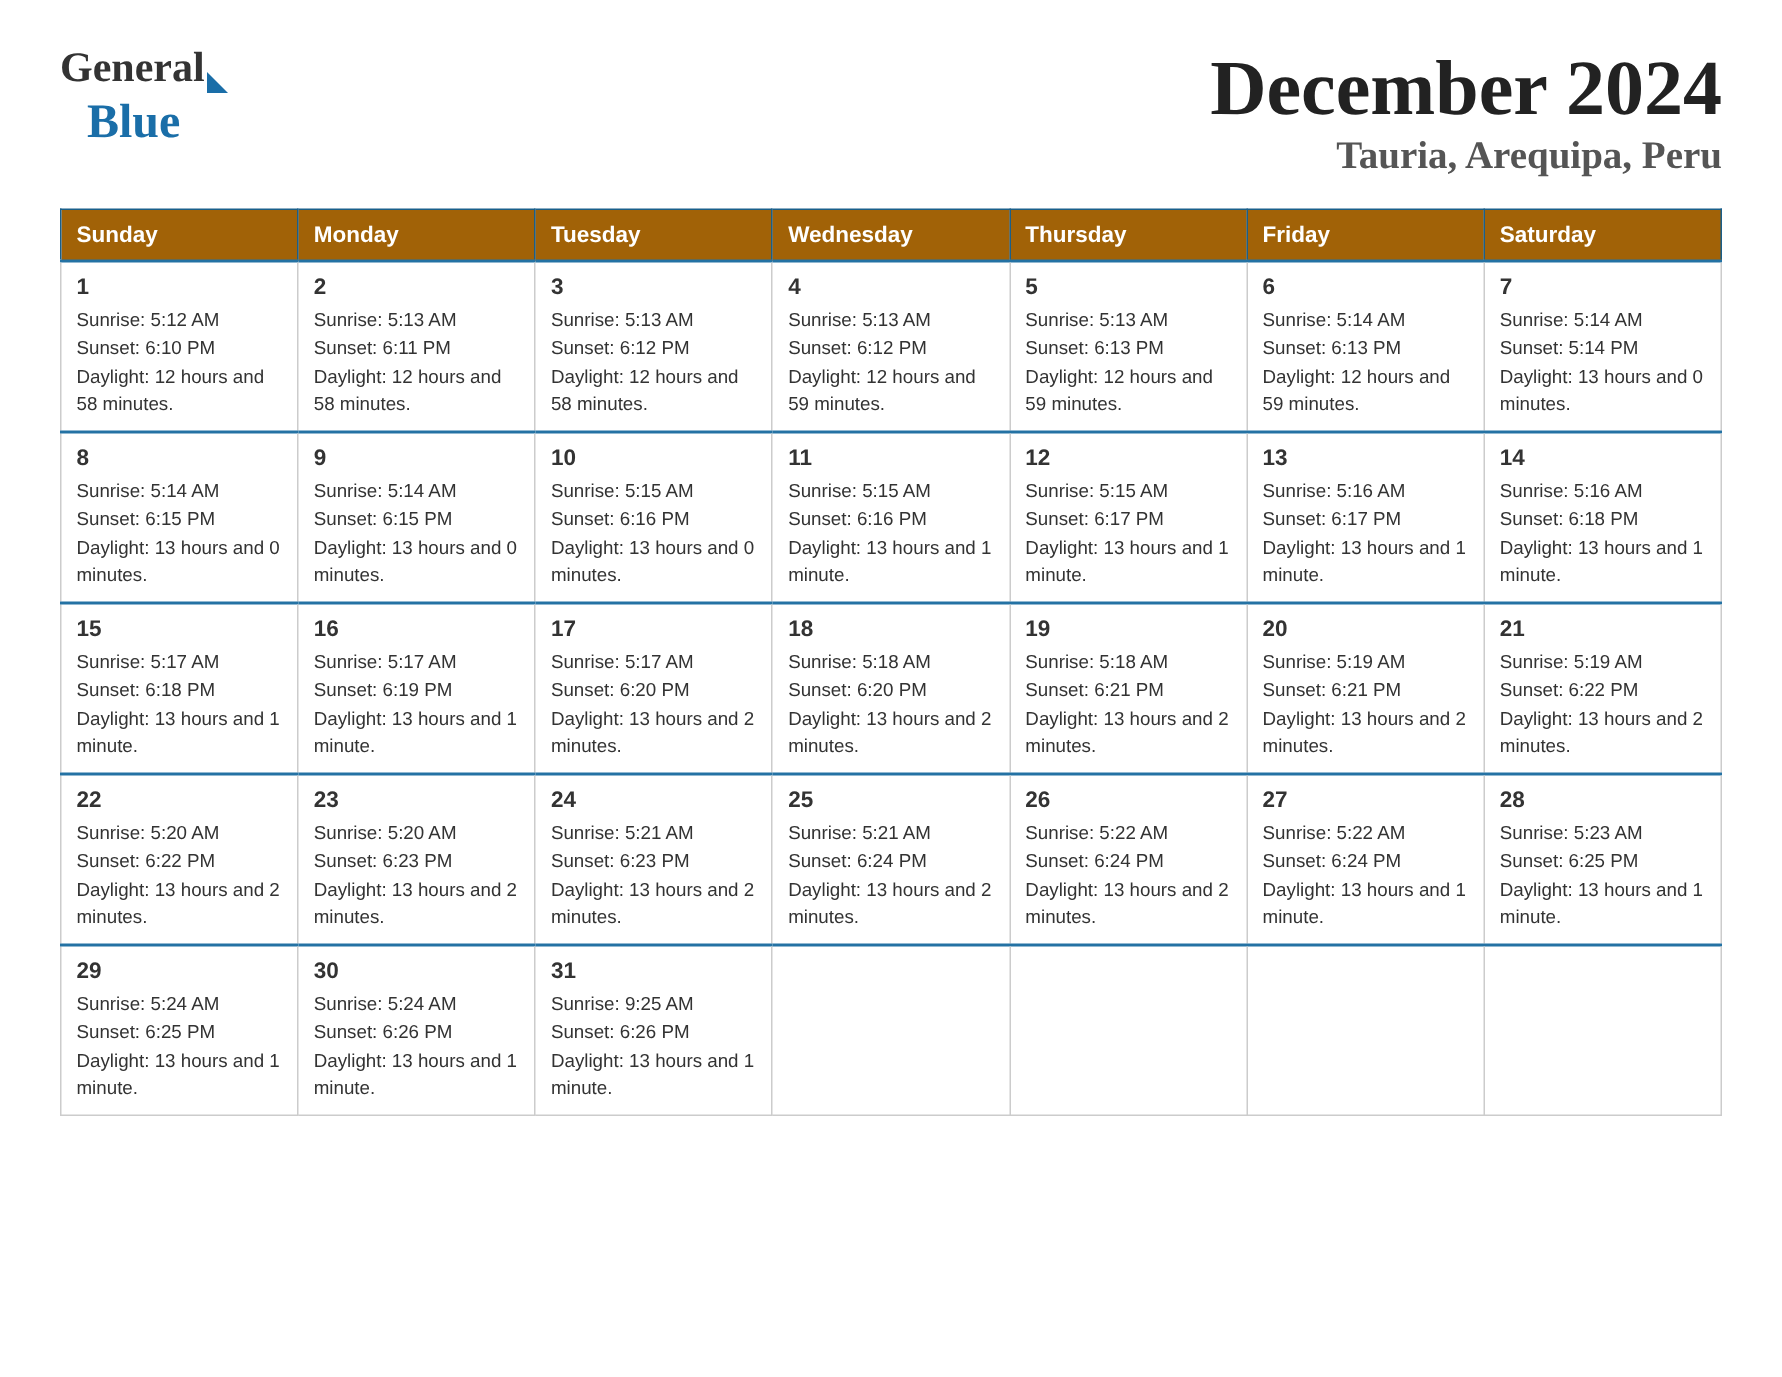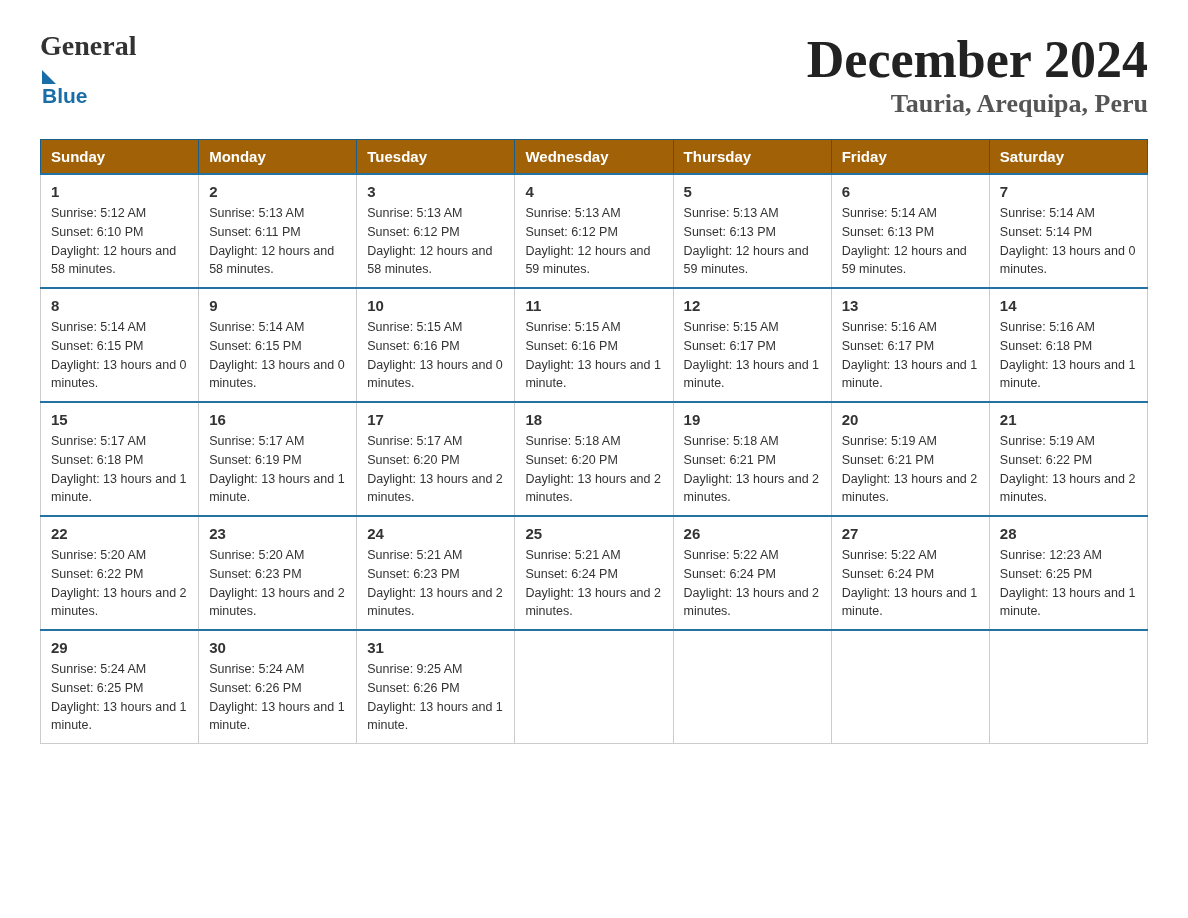--- a/index.html
+++ b/index.html
@@ -15,44 +15,43 @@
       justify-content: space-between;
       align-items: flex-start;
       margin-bottom: 20px;
     }
     .logo {
       display: flex;
       flex-direction: column;
     }
     .logo-top {
       display: flex;
-      align-items: flex-start;
-      flex-direction: column;
+      align-items: flex-end;
     }
     .logo-general {
       font-size: 28px;
       font-weight: bold;
       color: #333;
       font-family: Georgia, serif;
     }
     .logo-arrow {
       width: 0;
       height: 0;
       border-left: 14px solid #1a6ea8;
       border-top: 14px solid transparent;
       border-bottom: 0px solid transparent;
       margin-left: 2px;
       margin-top: 8px;
     }
     .logo-blue {
-      font-size: 21px;
+      font-size: 32px;
       font-weight: bold;
       color: #1a6ea8;
-      font-family: Liberation Sans, sans-serif;
-      margin-left: 2px;
+      font-family: Liberation Serif, serif;
+      margin-left: 18px;
     }
     .title-block {
       text-align: right;
     }
     .month-title {
       font-size: 52px;
       font-weight: bold;
       color: #222;
       font-family: Georgia, serif;
     }
@@ -349,21 +348,21 @@
           <span class="day-number">27</span>
           <div class="day-info">
             <span>Sunrise: 5:22 AM</span><br>
             <span>Sunset: 6:24 PM</span><br>
             <span>Daylight: 13 hours and 1 minute.</span>
           </div>
         </td>
         <td>
           <span class="day-number">28</span>
           <div class="day-info">
-            <span>Sunrise: 12:23 AM</span><br>
+            <span>Sunrise: 5:23 AM</span><br>
             <span>Sunset: 6:25 PM</span><br>
             <span>Daylight: 13 hours and 1 minute.</span>
           </div>
         </td>
       </tr>
       <tr>
         <td>
           <span class="day-number">29</span>
           <div class="day-info">
             <span>Sunrise: 5:24 AM</span><br>

